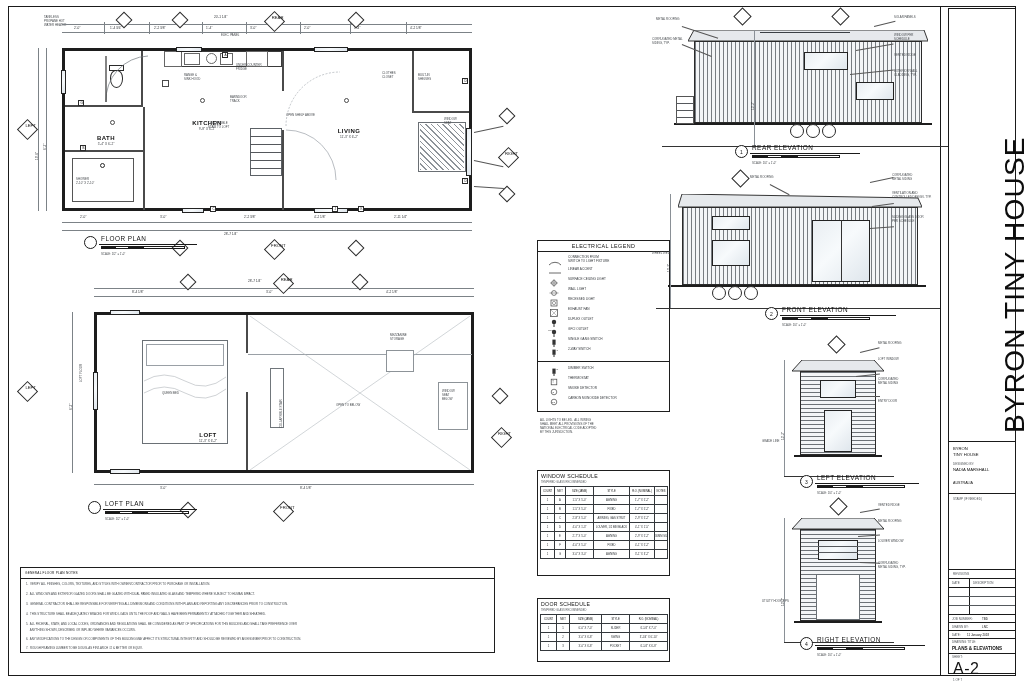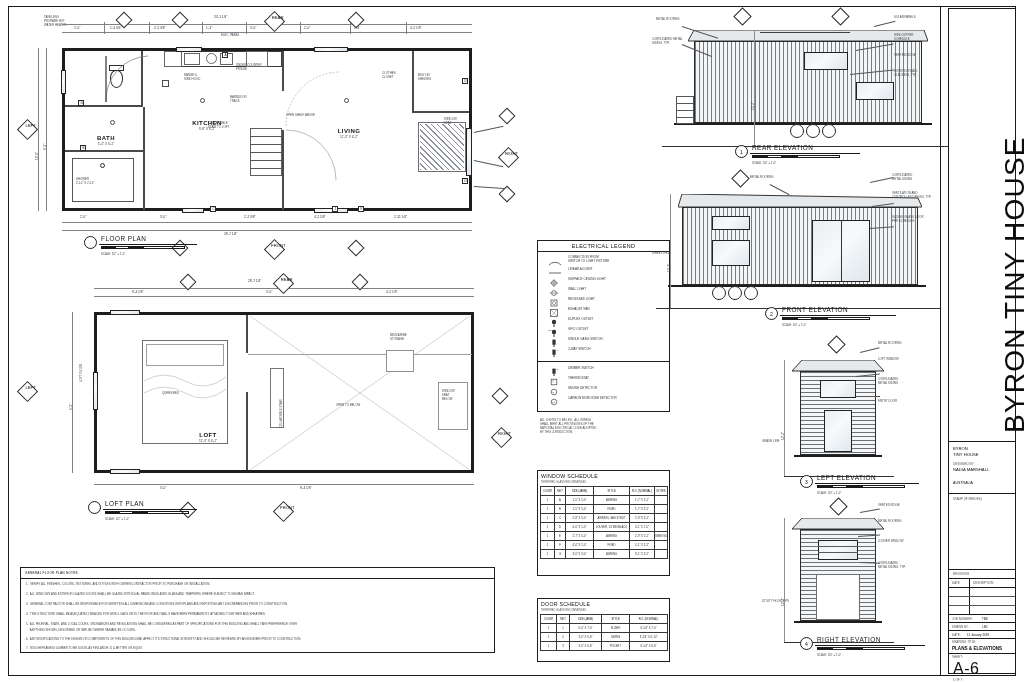--- a/index.html
+++ b/index.html
@@ -935,17 +935,17 @@
     <div class="tbl" style="left:3px;top:615.5px;">DRAWN BY:</div>
     <div class="tbl" style="left:33px;top:615.5px;color:#111;">LNC</div>
     <div style="position:absolute;left:0;right:0;top:621px;height:0.8px;background:#1a1a1a;"></div>
     <div class="tbl" style="left:3px;top:623.5px;">DATE:</div>
     <div class="tbl" style="left:18px;top:623.5px;color:#111;">11 January 2018</div>
     <div style="position:absolute;left:0;right:0;top:629px;height:0.8px;background:#1a1a1a;"></div>
     <div class="tbl" style="left:3px;top:631px;">DRAWING TITLE:</div>
     <div class="tbv" style="left:3px;top:636.5px;font-size:4.6px;font-weight:bold;">PLANS &amp; ELEVATIONS</div>
     <div style="position:absolute;left:0;right:0;top:644px;height:1px;background:#1a1a1a;"></div>
     <div class="tbl" style="left:3px;top:646px;">SHEET:</div>
-    <div class="tbv big" style="left:4px;top:651px;">A-6</div>
+    <div class="tbv big" style="left:4px;top:651px;">A-2</div>
     <div class="tbl" style="left:4px;top:669px;">1 OF 7</div>
   </div>
 
 </div>
 
 </body></html>

